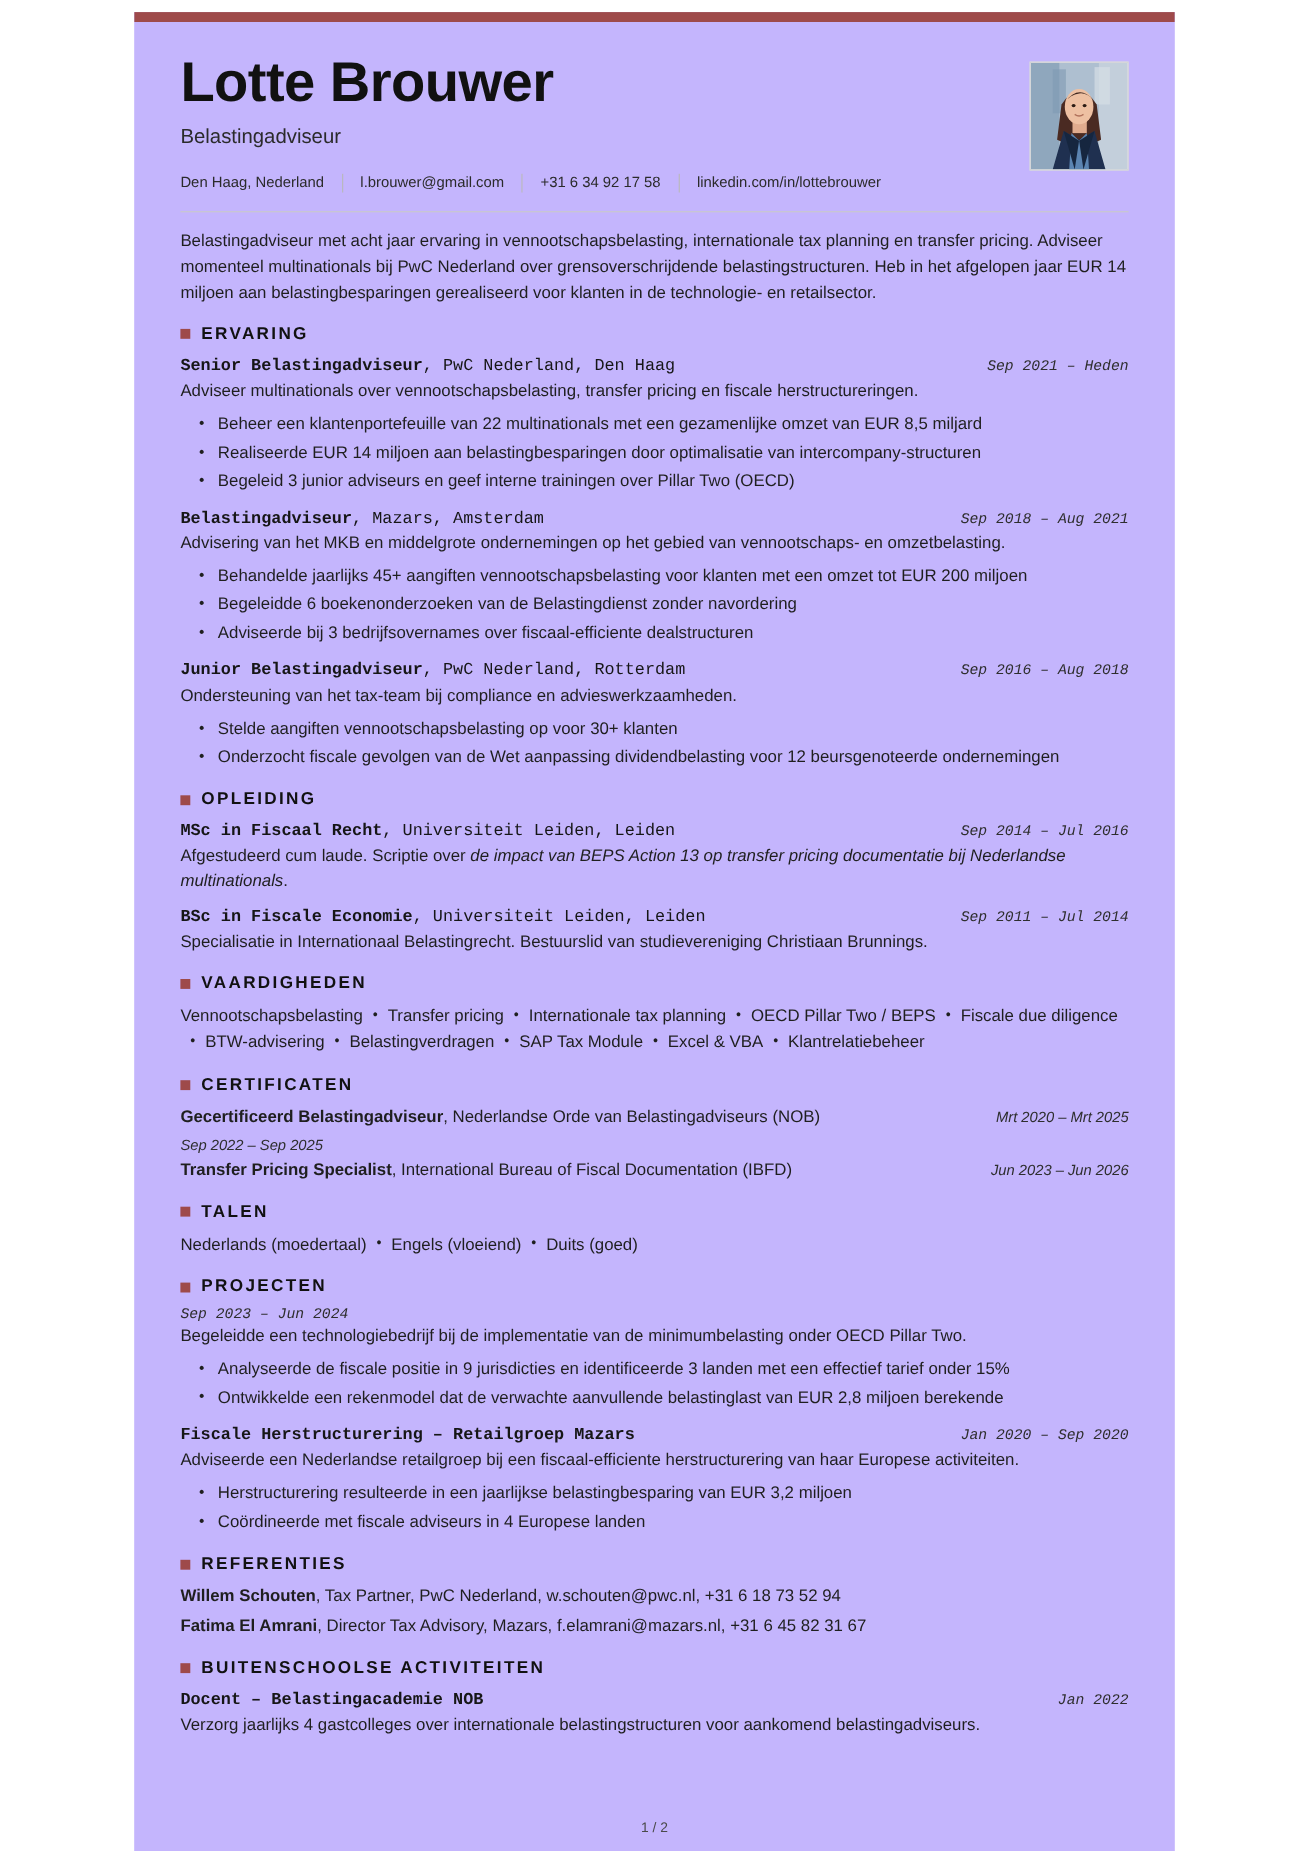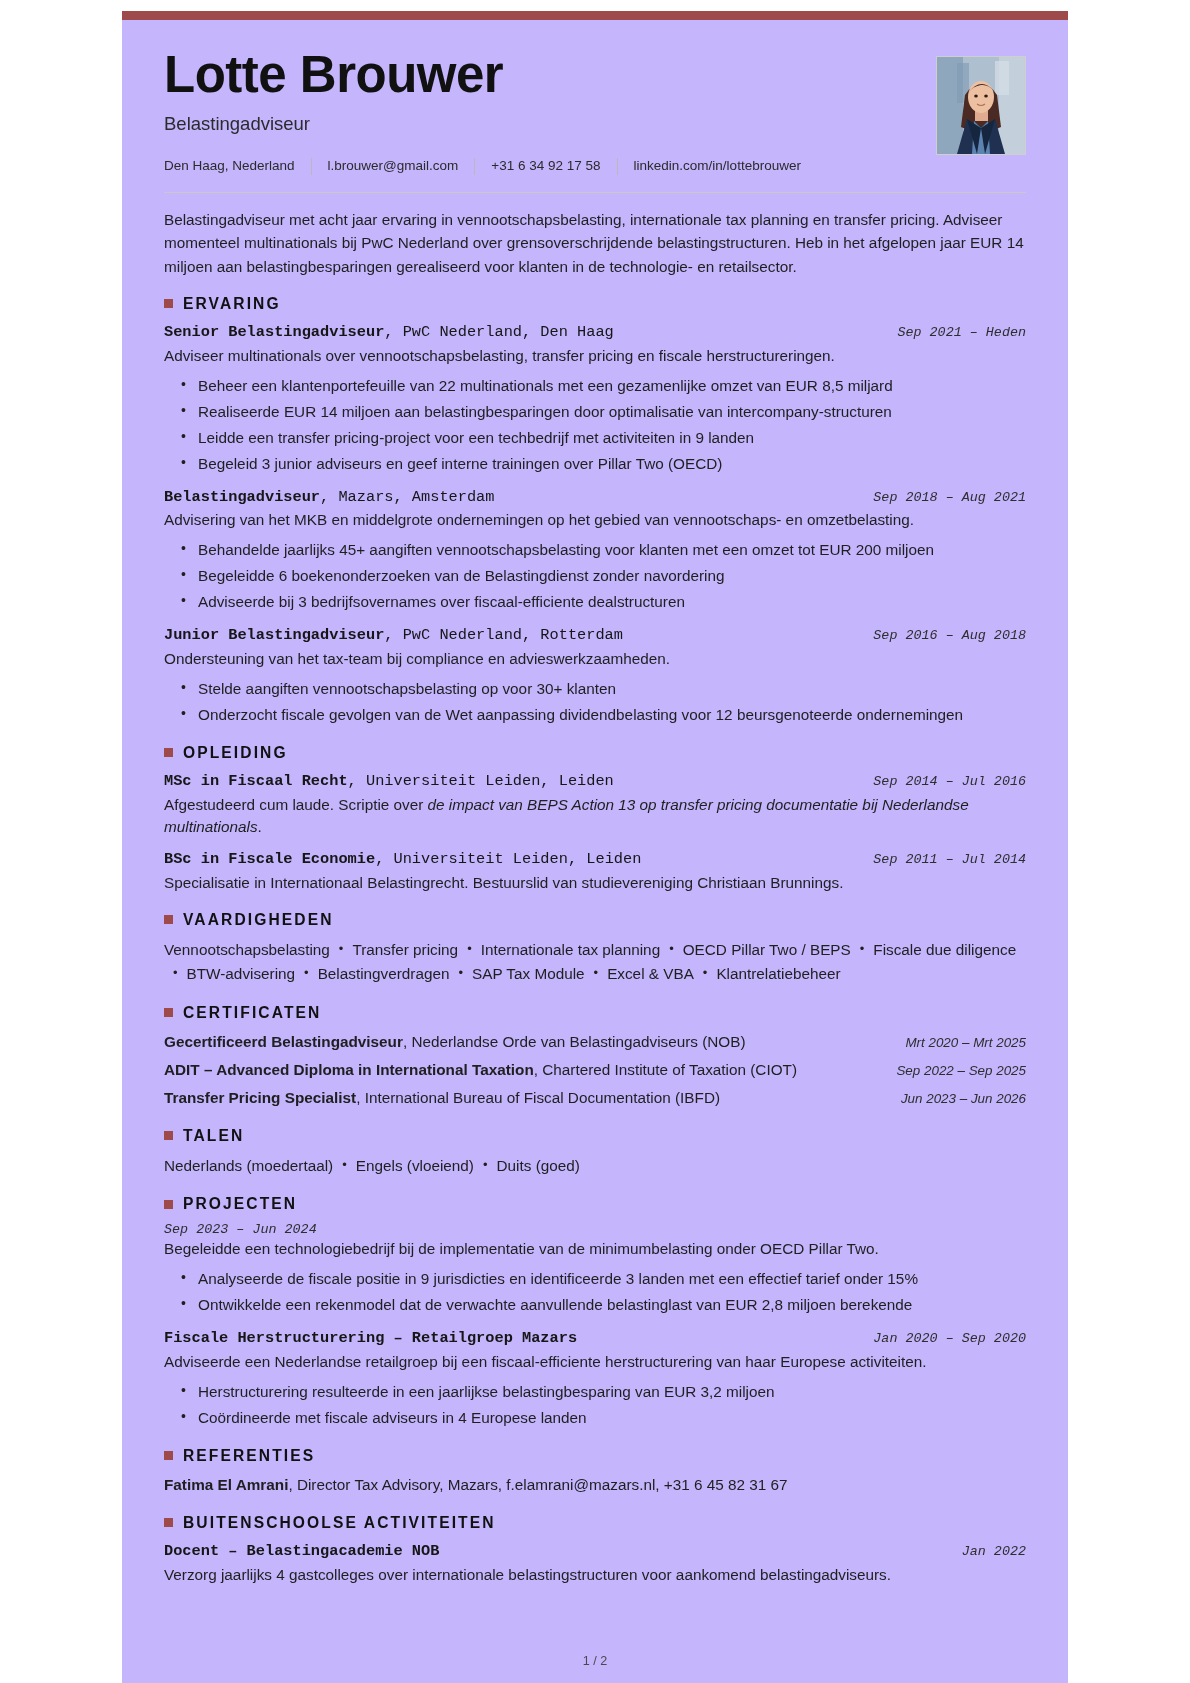--- a/index.html
+++ b/index.html
@@ -284,21 +284,20 @@
 
       <div class="entry">
         <div class="entry-top">
           <div class="entry-title"><b>Senior Belastingadviseur</b><span>, PwC Nederland, Den Haag</span></div>
           <div class="entry-date">Sep 2021 – Heden</div>
         </div>
         <div class="entry-sub">Adviseer multinationals over vennootschapsbelasting, transfer pricing en fiscale herstructureringen.</div>
         <ul class="bullets">
           <li><span>Beheer een klantenportefeuille van </span><b>22 multinationals</b><span> met een gezamenlijke omzet van EUR 8,5 miljard</span></li>
           <li><span>Realiseerde </span><b>EUR 14 miljoen</b><span> aan belastingbesparingen door optimalisatie van intercompany-structuren</span></li>
-          <li><span>Leidde een transfer pricing-project voor een techbedrijf met activiteiten in </span><b>9 landen</b><span></span></li>
           <li><span>Begeleid </span><b>3 junior adviseurs</b><span> en geef interne trainingen over Pillar Two (OECD)</span></li>
         </ul>
       </div>
 
       <div class="entry">
         <div class="entry-top">
           <div class="entry-title"><b>Belastingadviseur</b><span>, Mazars, Amsterdam</span></div>
           <div class="entry-date">Sep 2018 – Aug 2021</div>
         </div>
         <div class="entry-sub">Advisering van het MKB en middelgrote ondernemingen op het gebied van vennootschaps- en omzetbelasting.</div>
@@ -358,21 +357,20 @@
     <div class="section">
       <div class="section-head">
         <span class="sq"></span>
         <span class="section-title">CERTIFICATEN</span>
       </div>
       <div class="row-compact">
         <div class="txt"><b>Gecertificeerd Belastingadviseur</b><span>, Nederlandse Orde van Belastingadviseurs (NOB)</span></div>
         <div class="entry-date">Mrt 2020 – Mrt 2025</div>
       </div>
       <div class="row-compact">
-        <div class="txt"><b>ADIT – Advanced Diploma in International Taxation</b><span>, Chartered Institute of Taxation (CIOT)</span></div>
         <div class="entry-date">Sep 2022 – Sep 2025</div>
       </div>
       <div class="row-compact">
         <div class="txt"><b>Transfer Pricing Specialist</b><span>, International Bureau of Fiscal Documentation (IBFD)</span></div>
         <div class="entry-date">Jun 2023 – Jun 2026</div>
       </div>
     </div>
 
     <div class="section">
       <div class="section-head">
@@ -413,20 +411,23 @@
         </ul>
       </div>
     </div>
 
     <div class="section">
       <div class="section-head">
         <span class="sq"></span>
         <span class="section-title">REFERENTIES</span>
       </div>
       <div class="row-compact">
+        <div class="txt"><b>Willem Schouten</b><span>, Tax Partner, PwC Nederland, w.schouten@pwc.nl, +31 6 18 73 52 94</span></div>
+      </div>
+      <div class="row-compact">
         <div class="txt"><b>Fatima El Amrani</b><span>, Director Tax Advisory, Mazars, f.elamrani@mazars.nl, +31 6 45 82 31 67</span></div>
       </div>
     </div>
 
     <div class="section">
       <div class="section-head">
         <span class="sq"></span>
         <span class="section-title">BUITENSCHOOLSE ACTIVITEITEN</span>
       </div>
       <div class="entry">

